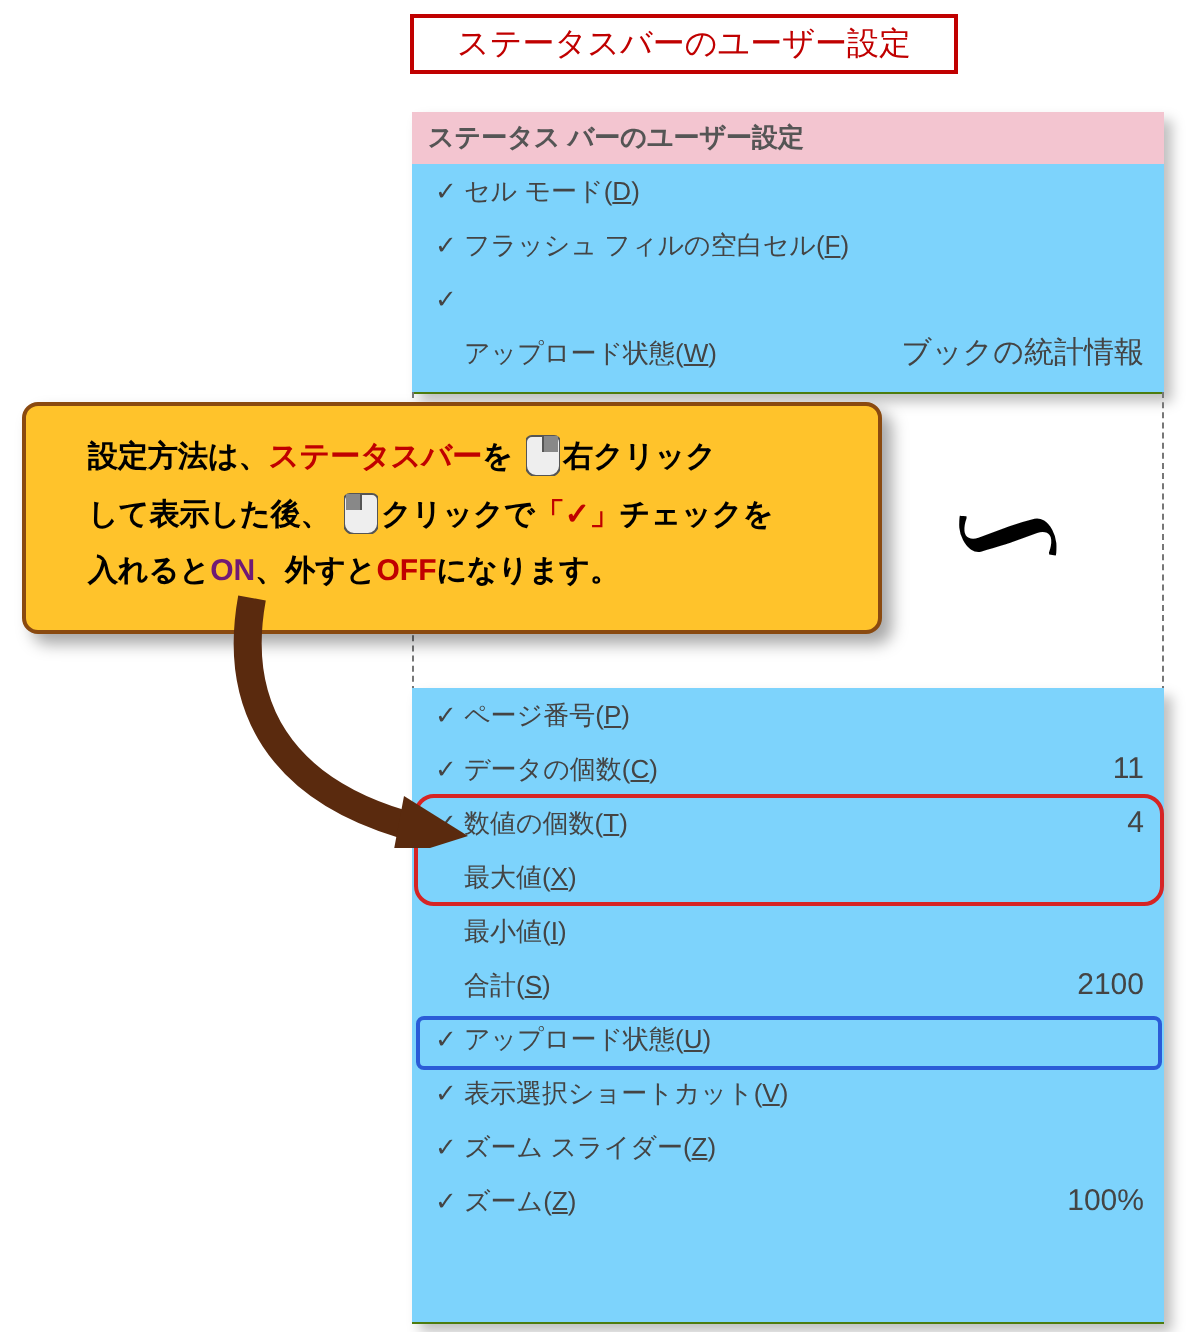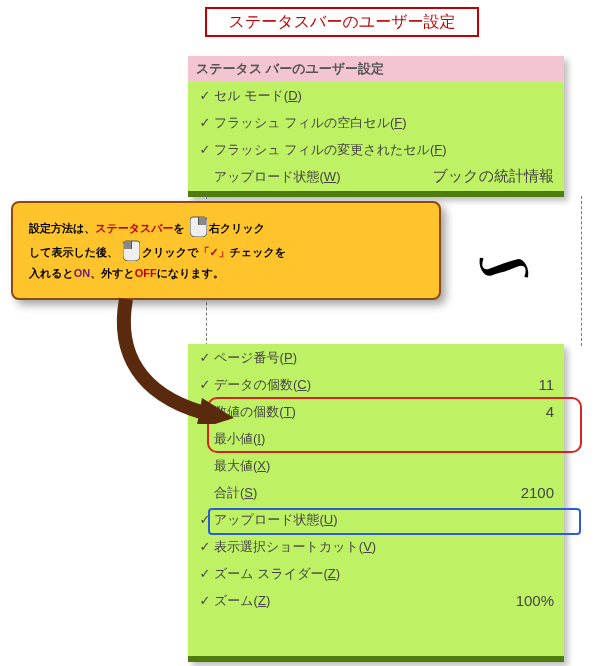--- a/index.html
+++ b/index.html
@@ -18,24 +18,24 @@
     width: 274px; height: 30px;
     border: 2px solid #c00000;
     display: flex; align-items: center; justify-content: center;
     font-weight: normal; color: #c00000; font-size: 16px;
     background: #fff;
   }
 
   
   .panel {
     position: absolute;
-    left: 188px; top: 56px;
+    left: 206px; top: 56px;
     width: 376px;
-    background: #bef264;
-    border-bottom: 6px solid #4d7c0f;
+    background: #7dd3fc;
+    border-bottom: 1px solid #4d7c0f;
   }
   .shadow { box-shadow: 4px 4px 6px rgba(0,0,0,0.25); }
   .panel-top { height: 141px; }
   .panel-bot { top: 344px; height: 318px; }
 
   .menu-header {
     background: #f3c5d0;
     color: #555;
     padding: 4px 8px;
     font-weight: bold;
@@ -81,23 +81,23 @@
   }
 
   
   .callout {
     position: absolute;
     left: 11px; top: 201px;
     width: 430px;
     background: #ffc32b;
     border: 2px solid #8a4a10;
     border-radius: 8px;
-    padding: 12px 16px 14px;
+    padding: 12px 31px 14px;
     box-shadow: 5px 5px 8px rgba(0,0,0,0.35);
-    font-size: 11px;
+    font-size: 15px;
     font-weight: bold;
     color: #000;
     line-height: 1.9;
   }
   .callout .red { color: #c00000; }
   .callout .on  { color: #701a75; }
   .callout .off { color: #c00000; }
   .mouse {
     display: inline-block;
     width: 17px; height: 22px;
@@ -142,21 +142,20 @@
       <div class="row">
         <span class="chk">✓</span>
         <span class="lbl"><span>セル モード(</span><span class="underline">D</span><span>)</span></span>
       </div>
       <div class="row">
         <span class="chk">✓</span>
         <span class="lbl"><span>フラッシュ フィルの空白セル(</span><span class="underline">F</span><span>)</span></span>
       </div>
       <div class="row">
         <span class="chk">✓</span>
-        <span class="lbl"><span>フラッシュ フィルの変更されたセル(</span><span class="underline">F</span><span>)</span></span>
       </div>
       <div class="row">
         <span class="chk"></span>
         <span class="lbl"><span>アップロード状態(</span><span class="underline">W</span><span>)</span></span>
         <span class="rhs">ブックの統計情報</span>
       </div>
     </div>
 </div>
 
 <div class="cut-left"></div>
@@ -174,25 +173,25 @@
         <span class="lbl"><span>データの個数(</span><span class="underline">C</span><span>)</span></span>
         <span class="rhs">11</span>
       </div>
       <div class="row">
         <span class="chk">✓</span>
         <span class="lbl"><span>数値の個数(</span><span class="underline">T</span><span>)</span></span>
         <span class="rhs">4</span>
       </div>
       <div class="row">
         <span class="chk"></span>
+        <span class="lbl"><span>最大値(</span><span class="underline">X</span><span>)</span></span>
+      </div>
+      <div class="row">
+        <span class="chk"></span>
         <span class="lbl"><span>最小値(</span><span class="underline">I</span><span>)</span></span>
-      </div>
-      <div class="row">
-        <span class="chk"></span>
-        <span class="lbl"><span>最大値(</span><span class="underline">X</span><span>)</span></span>
       </div>
       <div class="row">
         <span class="chk"></span>
         <span class="lbl"><span>合計(</span><span class="underline">S</span><span>)</span></span>
         <span class="rhs">2100</span>
       </div>
       <div class="row">
         <span class="chk">✓</span>
         <span class="lbl"><span>アップロード状態(</span><span class="underline">U</span><span>)</span></span>
       </div>

